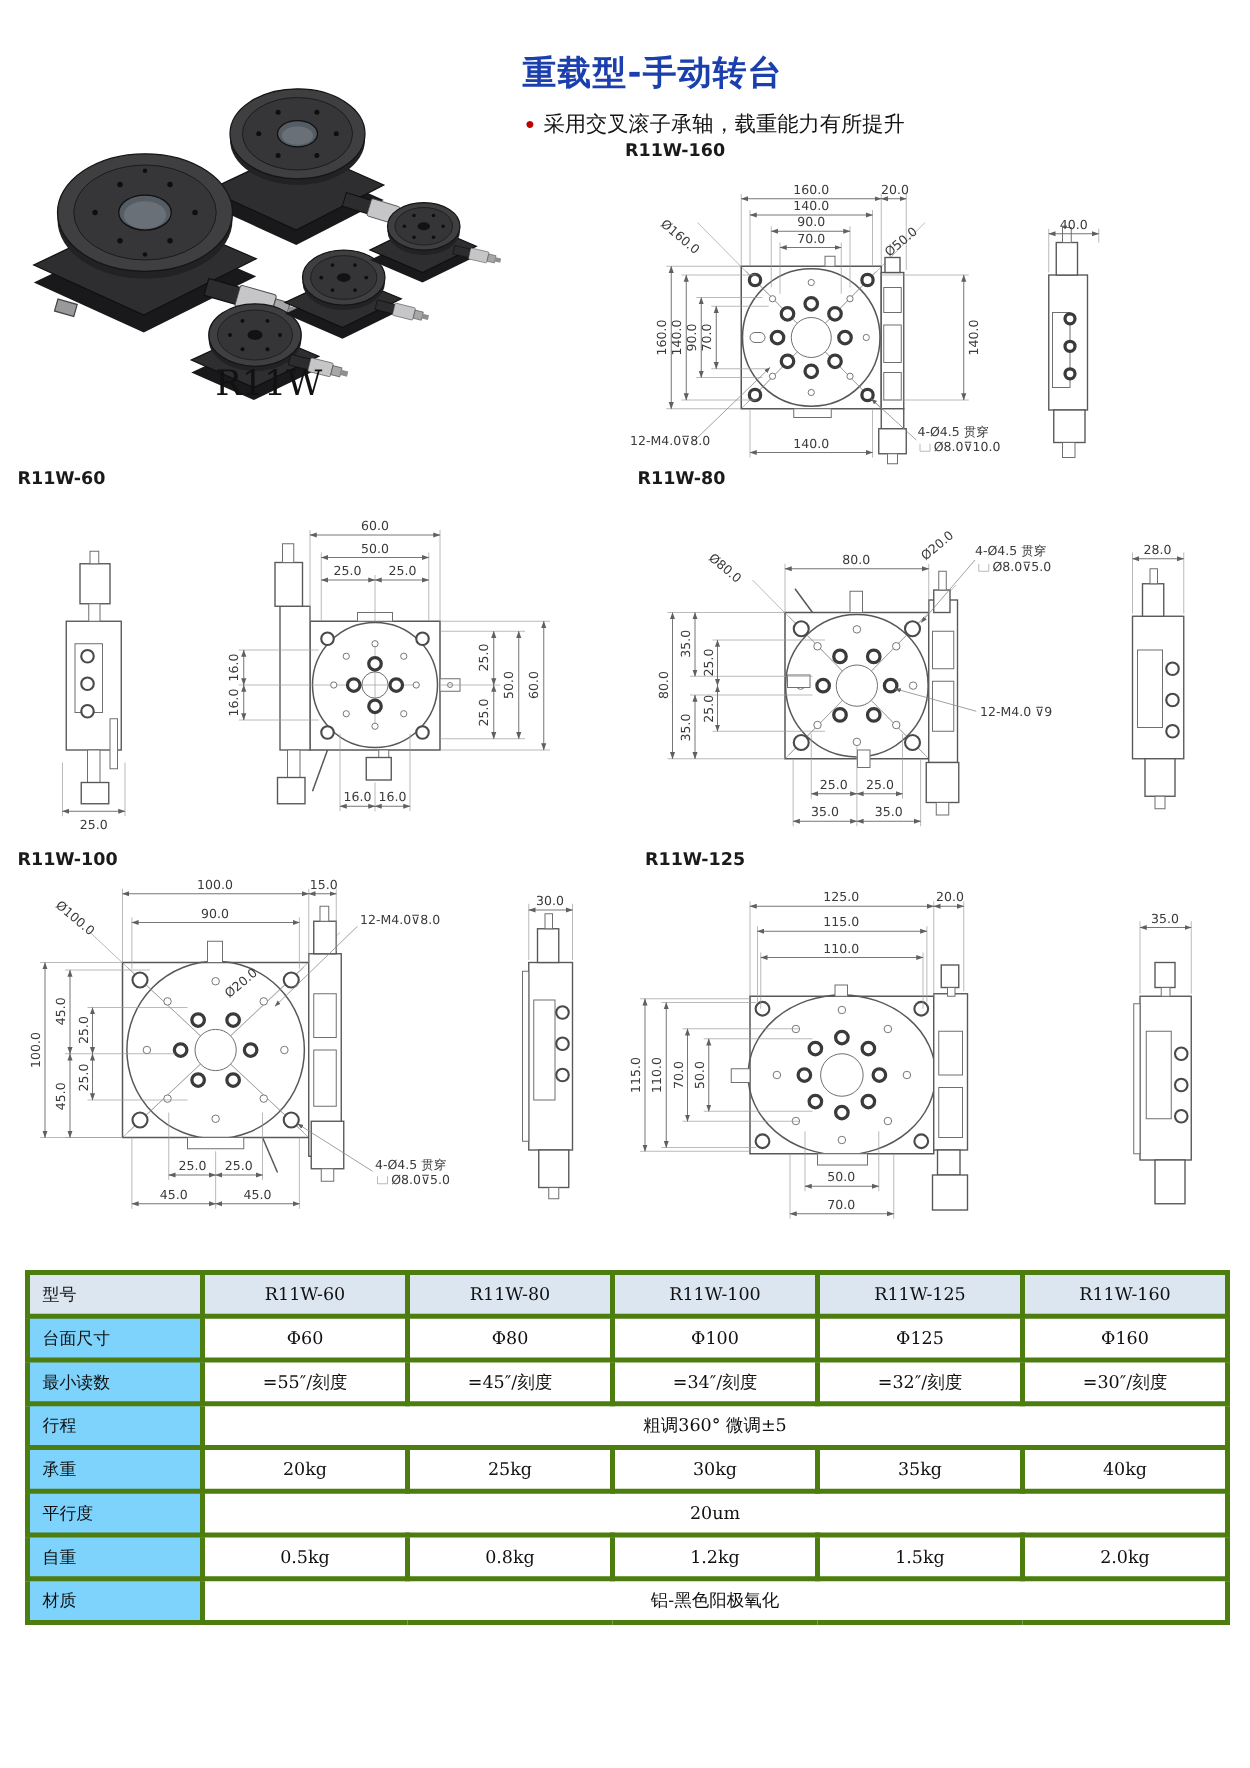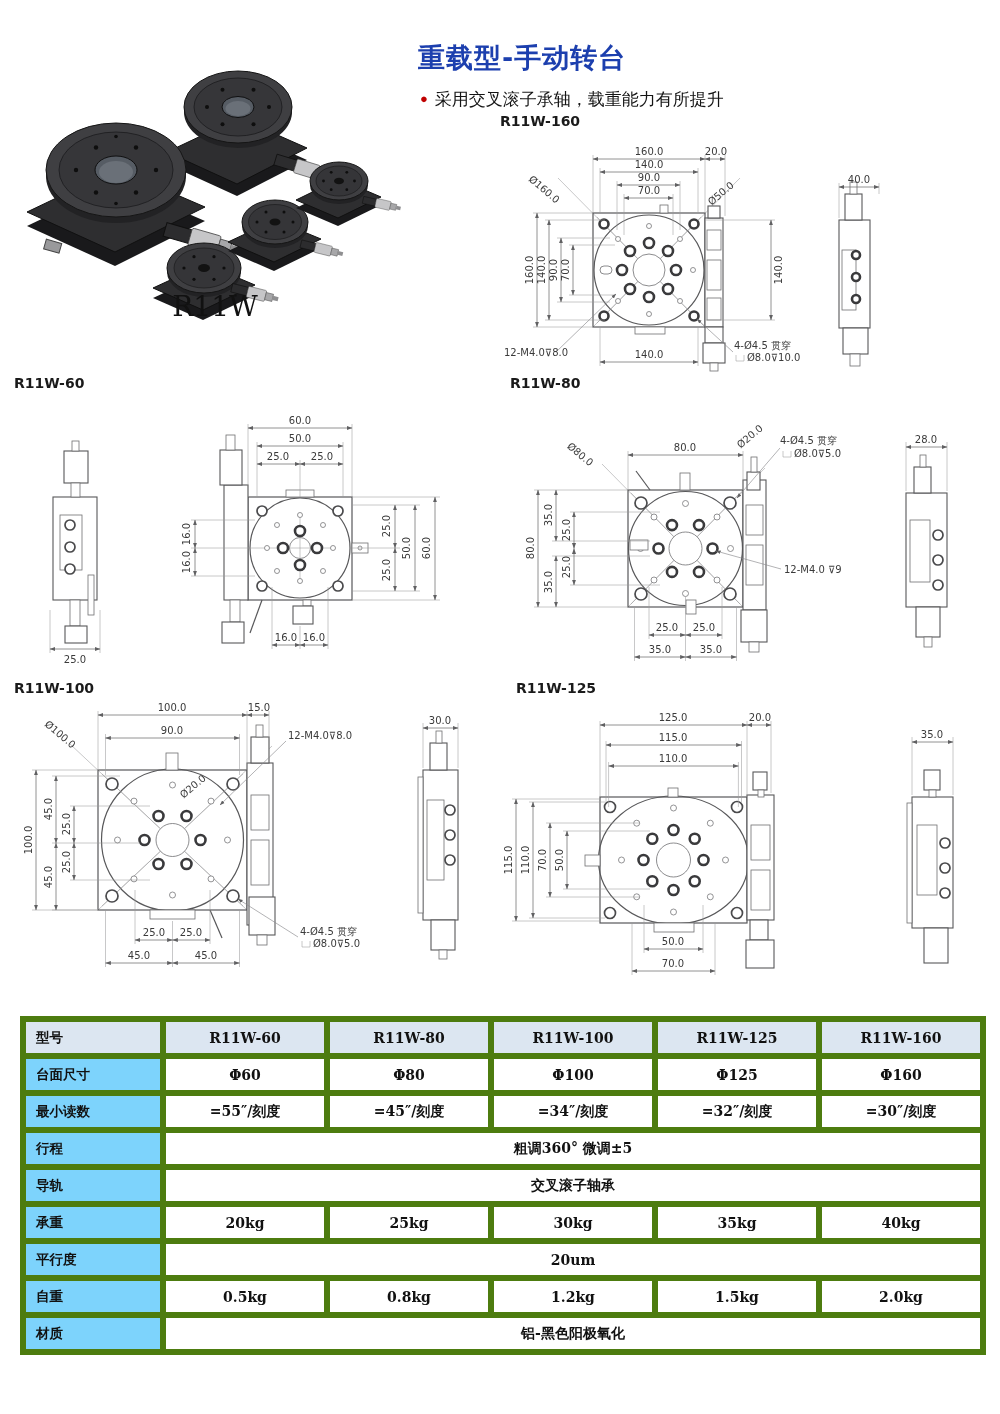--- a/index.html
+++ b/index.html
@@ -26,22 +26,22 @@
   .ld{fill:none;stroke:#8a8a8c;stroke-width:.65;marker-end:url(#arr);}
   .bolt{fill:#ffffff;stroke:#3a3a3c;stroke-width:2.6;}
   .scr{fill:#ffffff;stroke:#4a4a4c;stroke-width:1.7;}
   .hs{fill:#ffffff;stroke:#77777a;stroke-width:.8;}
   .dimt{font:10px "DejaVu Sans",sans-serif;fill:#3a3a3a;text-anchor:middle;}
   .note{font:10px "DejaVu Sans",sans-serif;fill:#3a3a3a;text-anchor:start;}
   
   .spec{position:absolute;left:20px;top:1016px;width:960px;
         border-collapse:collapse;table-layout:fixed;border:2px solid #333;
         font-family:"DejaVu Serif",serif;font-size:14px;color:#111;}
-  .spec td{border:6px solid #4d7c0f;height:31px;text-align:center;
-        vertical-align:middle;padding:0 20px;background:#fff;font-weight:bold;}
+  .spec td{border:4px solid #4d7c0f;height:31px;text-align:center;
+        vertical-align:middle;padding:0 20px;background:#fff;}
   .spec td.lb{text-align:left;padding-left:10px;background:#7dd3fc;
         font-family:"DejaVu Sans",sans-serif;font-size:13.5px;}
   .spec tr.hd td{background:#dce6f1;}
 </style>
 </head>
 <body>
 
 <div class="abs" style="left:0;top:0;width:1000px;height:1414px;">
 
   <svg class="abs" style="left:15px;top:48px;" width="400" height="265" viewBox="0 0 400 265">
@@ -748,24 +748,20 @@
       <td>=45″/刻度</td>
       <td>=34″/刻度</td>
       <td>=32″/刻度</td>
       <td>=30″/刻度</td>
     </tr>
     <tr>
       <td class="lb">行程</td>
       <td colspan="5">粗调360°  微调±5</td>
     </tr>
     <tr>
-      <td class="lb">导轨</td>
-      <td colspan="5">交叉滚子轴承</td>
-    </tr>
-    <tr>
       <td class="lb">承重</td>
       <td>20kg</td>
       <td>25kg</td>
       <td>30kg</td>
       <td>35kg</td>
       <td>40kg</td>
     </tr>
     <tr>
       <td class="lb">平行度</td>
       <td colspan="5">20um</td>

